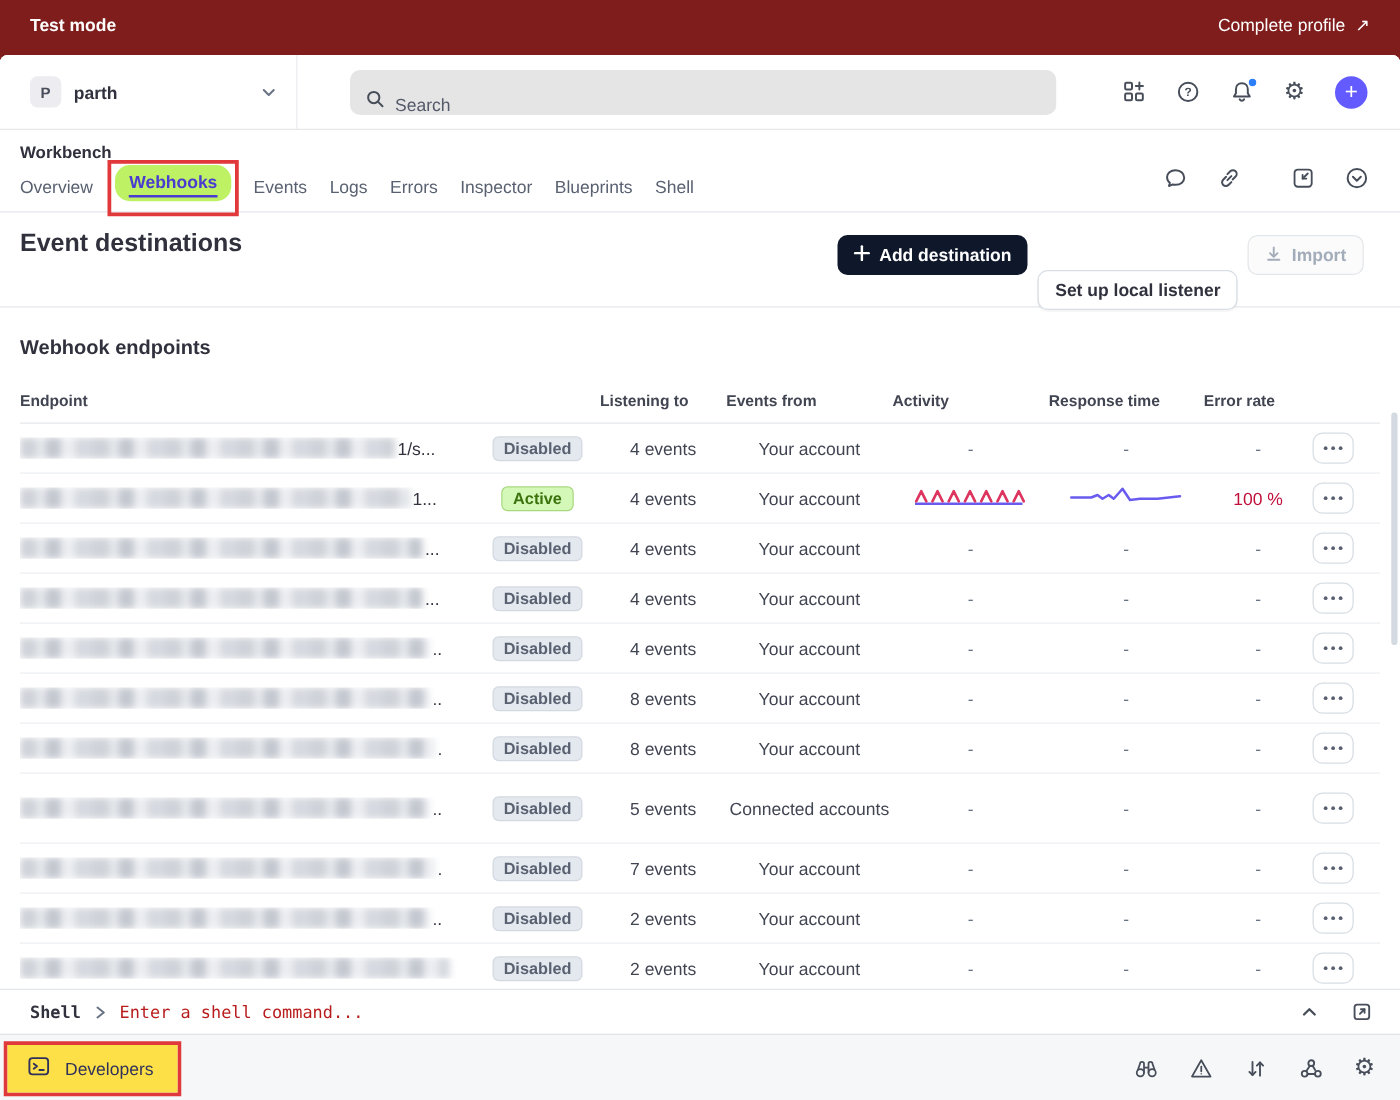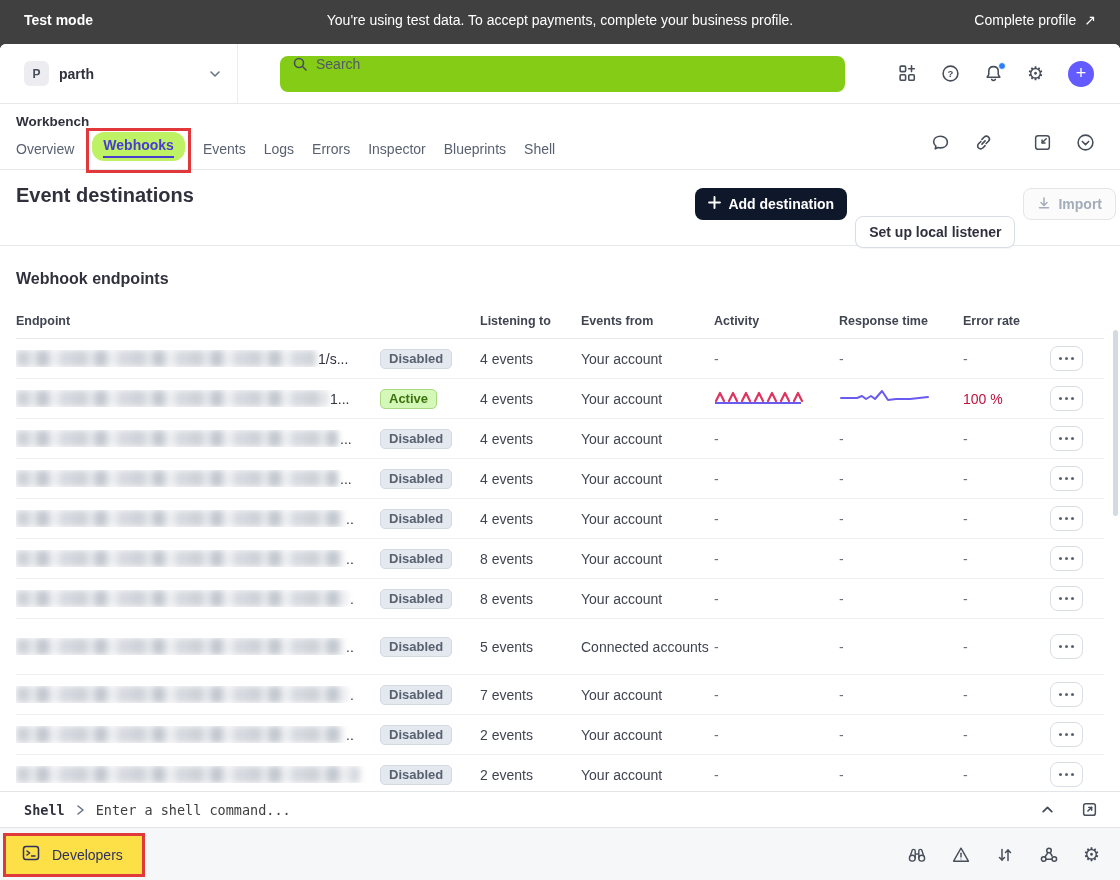--- a/index.html
+++ b/index.html
@@ -5,38 +5,38 @@
   * { box-sizing: border-box; margin: 0; padding: 0; }
   html,body { width:1120px; height:880px; }
   body {
     font-family: "Liberation Sans", sans-serif;
     color:#30313d; background:#fff; overflow:hidden;
   }
   #app { position:relative; width:1120px; height:880px; overflow:hidden; background:#fff; }
 
   
   .banner {
-    position:relative; height:48px; background:#404040; color:#fff;
+    position:relative; height:48px; background:#7f1d1d; color:#fff;
     display:flex; align-items:flex-start; padding:12px 24px 0 24px;
     font-size:14px;
   }
   .banner-mode { font-weight:700; }
   .banner-msg { position:absolute; left:50%; transform:translateX(-50%); white-space:nowrap; }
   .banner-action { margin-left:auto; display:flex; gap:8px; align-items:center; cursor:pointer; color:#fff; text-decoration:none; }
 
   
   .sheet { position:relative; margin-top:-4px; background:#fff; border-radius:6px 6px 0 0; height:836px; overflow:hidden; }
 
   
   .header { height:60px; display:flex; align-items:center; border-bottom:1px solid #e6e8ea; background:#fff; }
   .account { width:238px; height:100%; display:flex; align-items:center; padding:0 16px 0 24px; border-right:1px solid #ececf0; cursor:pointer; }
   .avatar { width:25px; height:25px; border-radius:6px; background:#ececf1; color:#474e5a; font-size:12px; font-weight:700; display:flex; align-items:center; justify-content:center; }
   .account-name { margin-left:10px; font-size:14px; font-weight:700; color:#30313d; }
   .account-chevron { margin-left:auto; display:flex; }
-  .search { margin-left:42px; width:565px; height:36px; background:#84cc16; border-radius:8px; display:flex; align-items:flex-start; padding:0 12px; gap:8px; cursor:text; }
+  .search { margin-left:42px; width:565px; height:36px; background:#e5e5e5; border-radius:8px; display:flex; align-items:flex-end; padding:0 12px; gap:8px; cursor:text; }
   .search-ph { font-size:14px; color:#545969; }
   .header-icons { margin-left:auto; display:flex; align-items:center; gap:24px; padding-right:26px; }
   .hicon { position:relative; display:flex; align-items:center; justify-content:center; cursor:pointer; }
   .gear-glyph { font-size:19px; color:#474e5a; line-height:1; }
   .bell-dot { position:absolute; top:-2px; right:-3px; width:8px; height:8px; background:#2d7ff9; border:1.5px solid #fff; border-radius:50%; }
   .plus-btn { width:26px; height:26px; border-radius:50%; background:#635BFF; color:#fff; font-size:18px; font-weight:400; display:flex; align-items:center; justify-content:center; cursor:pointer; line-height:1; padding-bottom:2px; }
 
   
   .workbench-bar { height:66px; border-bottom:1px solid #e6e8eb; padding:10px 25px 0 16px; display:flex; justify-content:space-between; }
   .wb-title { font-size:13.5px; font-weight:700; color:#30313d; }
@@ -45,38 +45,38 @@
   .tab.active {
     position:relative; background:#bef264; color:#4a3bd1; font-weight:700;
     padding:5px 11px 8px 11px; border-radius:12px; margin:-5px 0 0 0;
   }
   .tab.active::before { content:""; position:absolute; left:11px; right:11px; bottom:3px; height:2px; background:#4a3bd1; }
   .tab.active::after { content:""; position:absolute; left:-6px; right:-6px; top:-4px; bottom:-12px; border:3px solid #e0383b; pointer-events:none; }
   .wb-icons { display:flex; gap:24px; align-items:center; margin-top:2px; }
   .wb-icons .hicon.spaced { margin-left:16px; }
 
   
-  .page-header { height:76px; border-bottom:1px solid #e6e8eb; padding:14px 4px 0 16px; display:flex; justify-content:space-between; }
+  .page-header { height:76px; border-bottom:1px solid #e6e8eb; padding:14px 29px 0 16px; display:flex; justify-content:space-between; }
   .page-title { font-size:20px; font-weight:700; color:#30313d; }
   .page-subtitle { font-size:14px; color:#545969; margin-top:8px; }
   .page-actions { display:flex; gap:8px; margin-top:4px; }
   .btn { height:32px; border-radius:8px; font-size:14px; font-weight:600; display:flex; align-items:center; gap:7px; padding:0 13px; cursor:pointer; border:none; font-family:"Liberation Sans", sans-serif; }
   .btn-primary { background:#0f172a; color:#fff; }
   .btn-secondary { background:#fff; color:#30313d; border:1px solid #d8dee4; box-shadow:0 1px 1px rgba(0,0,0,.04);margin-top:28px; }
   .btn-disabled { background:#fbfbfc; color:#a3acb9; border:1px solid #e3e6e9; cursor:default; }
 
   
   .section-title { padding:24px 16px 0 16px; font-size:16px; font-weight:700; color:#30313d; height:52px; }
 
   
   .table { margin:0 16px; }
   .grid-cols { display:grid; grid-template-columns:364px 100px 101px 133px 125px 124px 87px 1fr; align-items:center; }
   .thead { padding:16px 0 10px 0; border-bottom:1px solid #e6e8eb; font-size:12.5px; font-weight:700; color:#414552; }
   .th-endpoint { grid-column:1 / 3; }
-  .tbody { height:452px; overflow:hidden; }
+  .tbody { height:452px; overflow:hidden;text-align:center; }
   .t-row { height:40px; border-bottom:1px solid #ebeef2; font-size:14px; color:#414552; cursor:pointer; }
   .t-row.tall { height:56px; }
   .cell-endpoint { display:flex; align-items:center; gap:2px; overflow:hidden; padding-right:8px; }
   .redacted {
     height:17px; border-radius:2px; flex:0 0 auto;
     background:repeating-linear-gradient(90deg,#c7cbd2 0 13px,#e0e3e8 13px 21px,#b9bec7 21px 33px,#e9ebef 33px 44px,#cfd3da 44px 58px);
     filter:blur(3px); opacity:.85;
   }
   .endpoint-suffix { color:#30313d; white-space:nowrap; }
   .badge { display:inline-block; padding:1px 8px 2px 8px; border-radius:5px; font-size:13px; font-weight:600; width:max-content; }
@@ -86,38 +86,37 @@
   .error-red { color:#c0113d; }
   .row-menu { width:33px; height:25px; background:#fff; border:1px solid #d8dee4; border-radius:8px; display:flex; align-items:center; justify-content:center; cursor:pointer; }
   .dots { width:3px; height:3px; border-radius:50%; background:#596171; box-shadow:6px 0 0 #596171, -6px 0 0 #596171; display:block; }
 
   .scroll-thumb { position:absolute; right:2px; top:330px; width:5px; height:186px; background:#d4dae1; border-radius:3px; cursor:grab; }
 
   
   .shell-bar { height:36px; border-top:1px solid #e3e6e9; background:#fff; display:flex; align-items:center; padding:0 22px 0 24px; font-family:"DejaVu Sans Mono", monospace; font-size:13.5px; }
   .shell-label { font-weight:700; color:#30313d; }
   .shell-prompt { margin:0 9px 0 10px; display:flex; }
-  .shell-ph { color:#404040; }
+  .shell-ph { color:#b91c1c; }
   .shell-icons { margin-left:auto; display:flex; gap:26px; align-items:center; }
 
   
   .footer { height:54px; background:#f5f7f9; border-top:1px solid #e0e3e8; display:flex; align-items:center; padding:0 20px 0 3px; }
   .dev-annotation { border:3px solid #df393b; }
   .dev-btn { background:#fde047; height:38px; border:none; display:flex; align-items:center; gap:11px; padding:0 19px 0 15px; cursor:pointer; font-family:"Liberation Sans", sans-serif; }
   .dev-label { font-size:14px; font-weight:500; color:#30315b; }
   .footer-icons { margin-left:auto; display:flex; gap:24px; align-items:center; }
 </style>
 </head>
 <body>
 
 <div id="app">
 
   <div class="banner">
     <span class="banner-mode">Test mode</span>
-    <span class="banner-msg">You're using test data. To accept payments, complete your business profile.</span>
     <a class="banner-action">
       <span>Complete profile</span>
       <span>↗</span>
     </a>
   </div>
 
   <div class="sheet">
 
     <div class="header">
       <div class="account">

